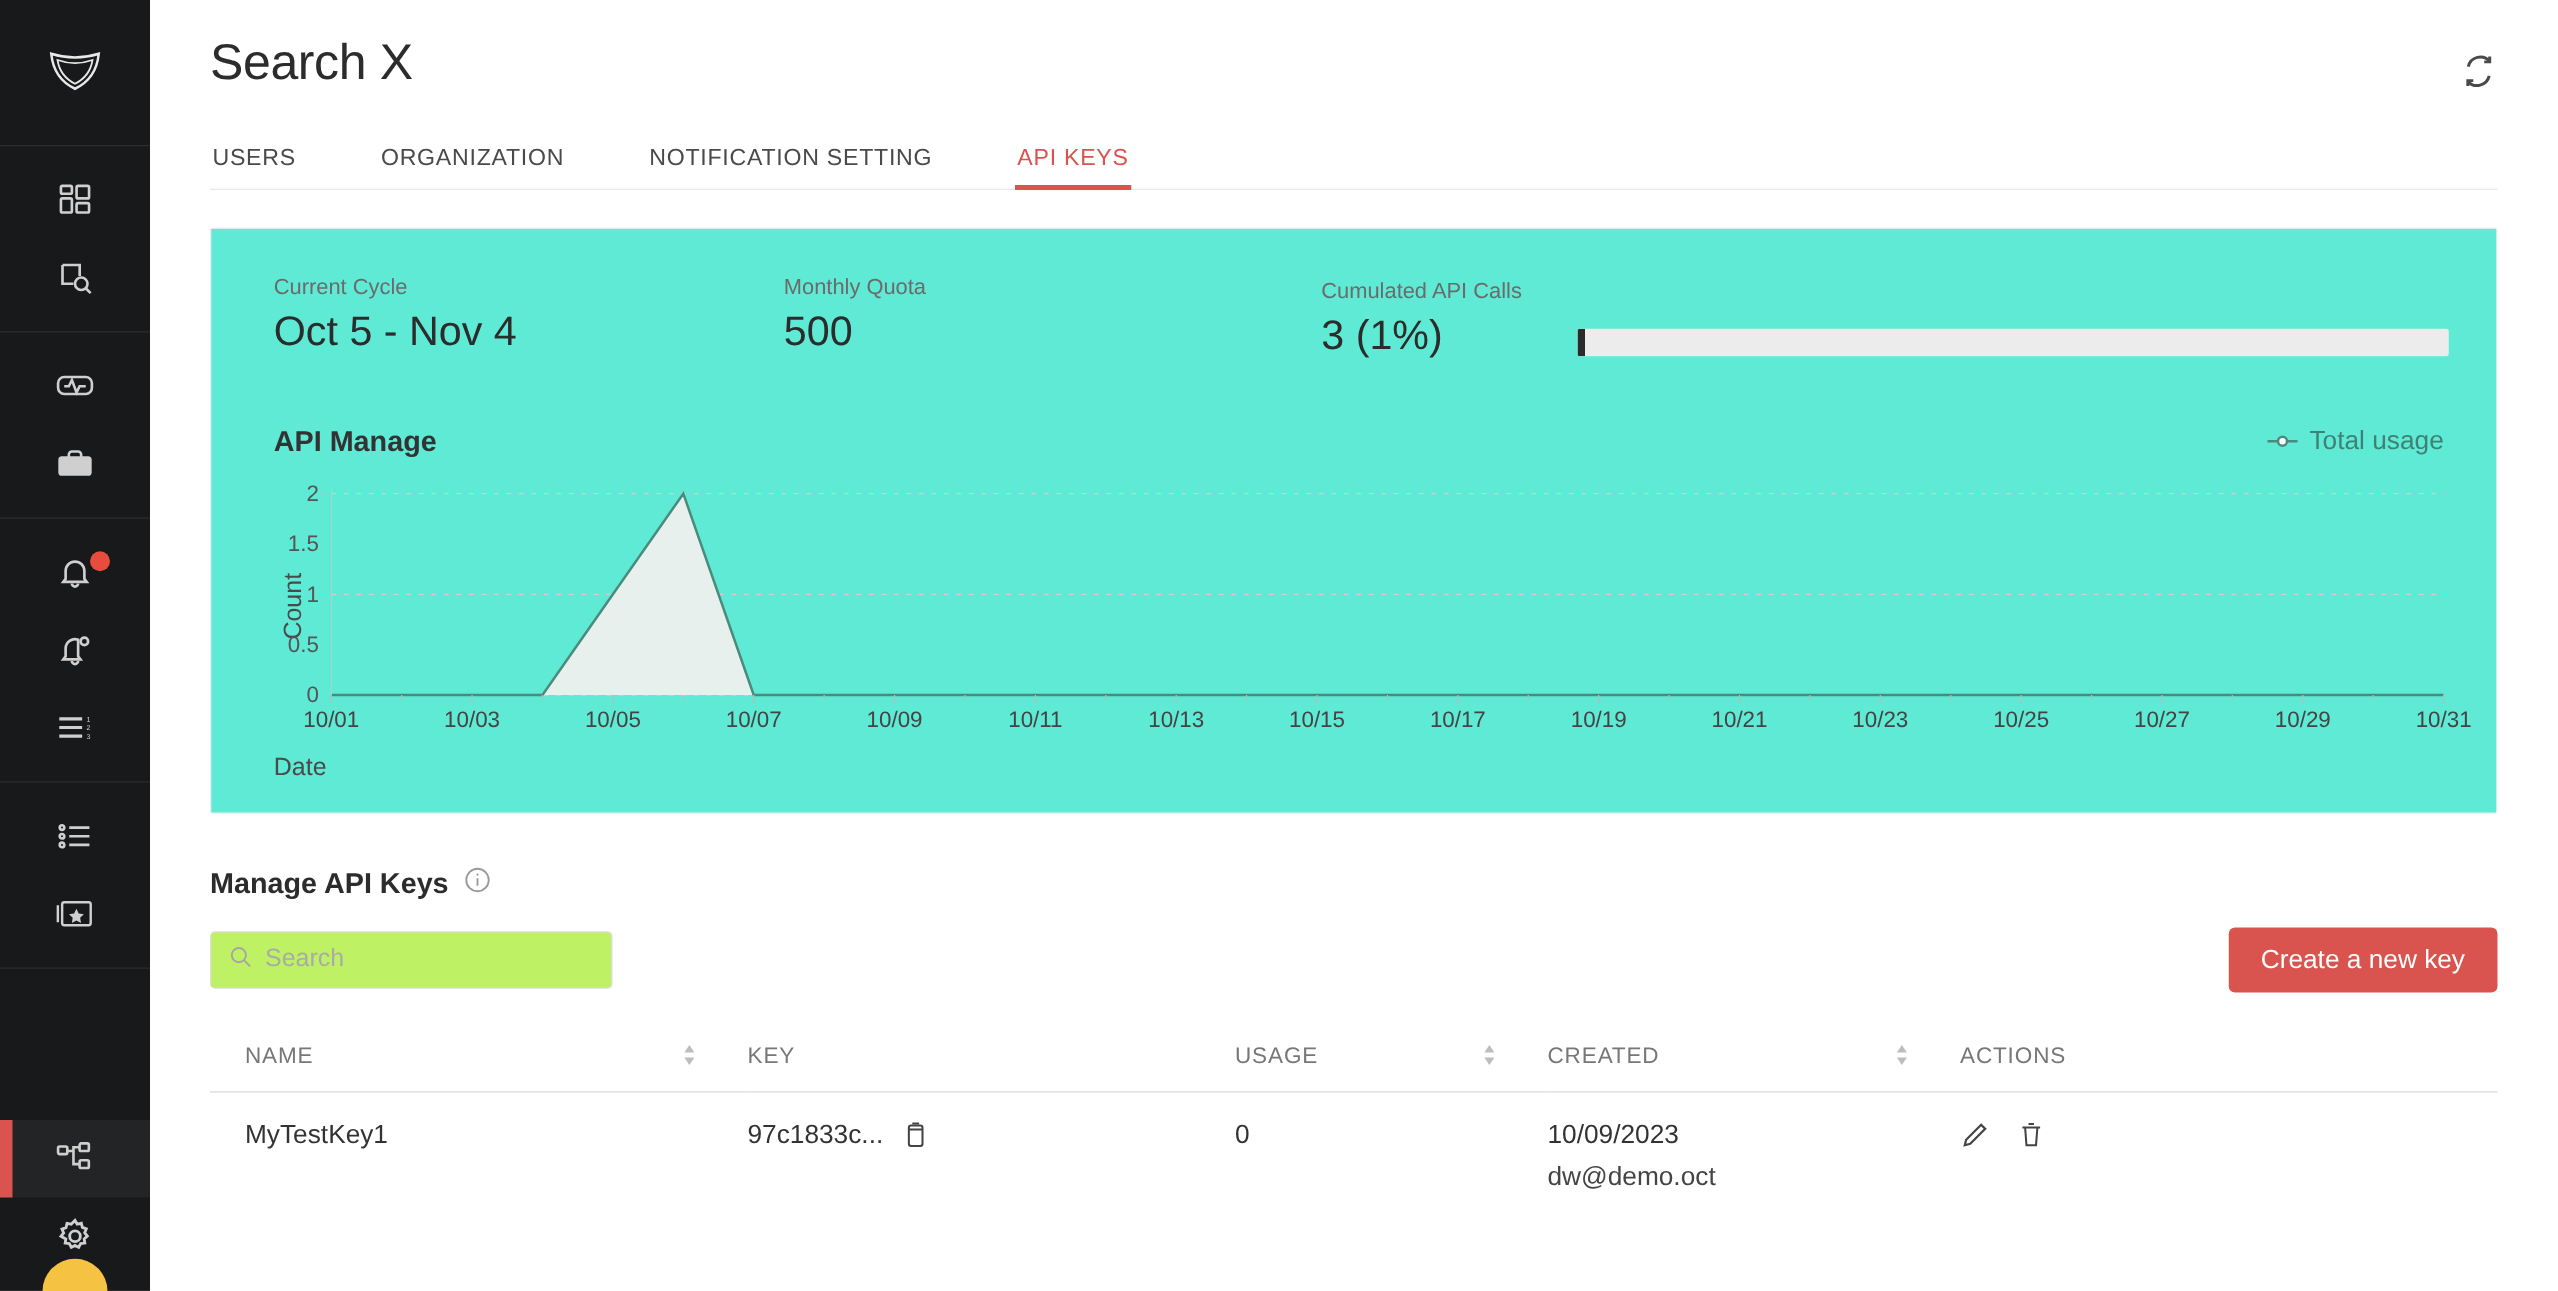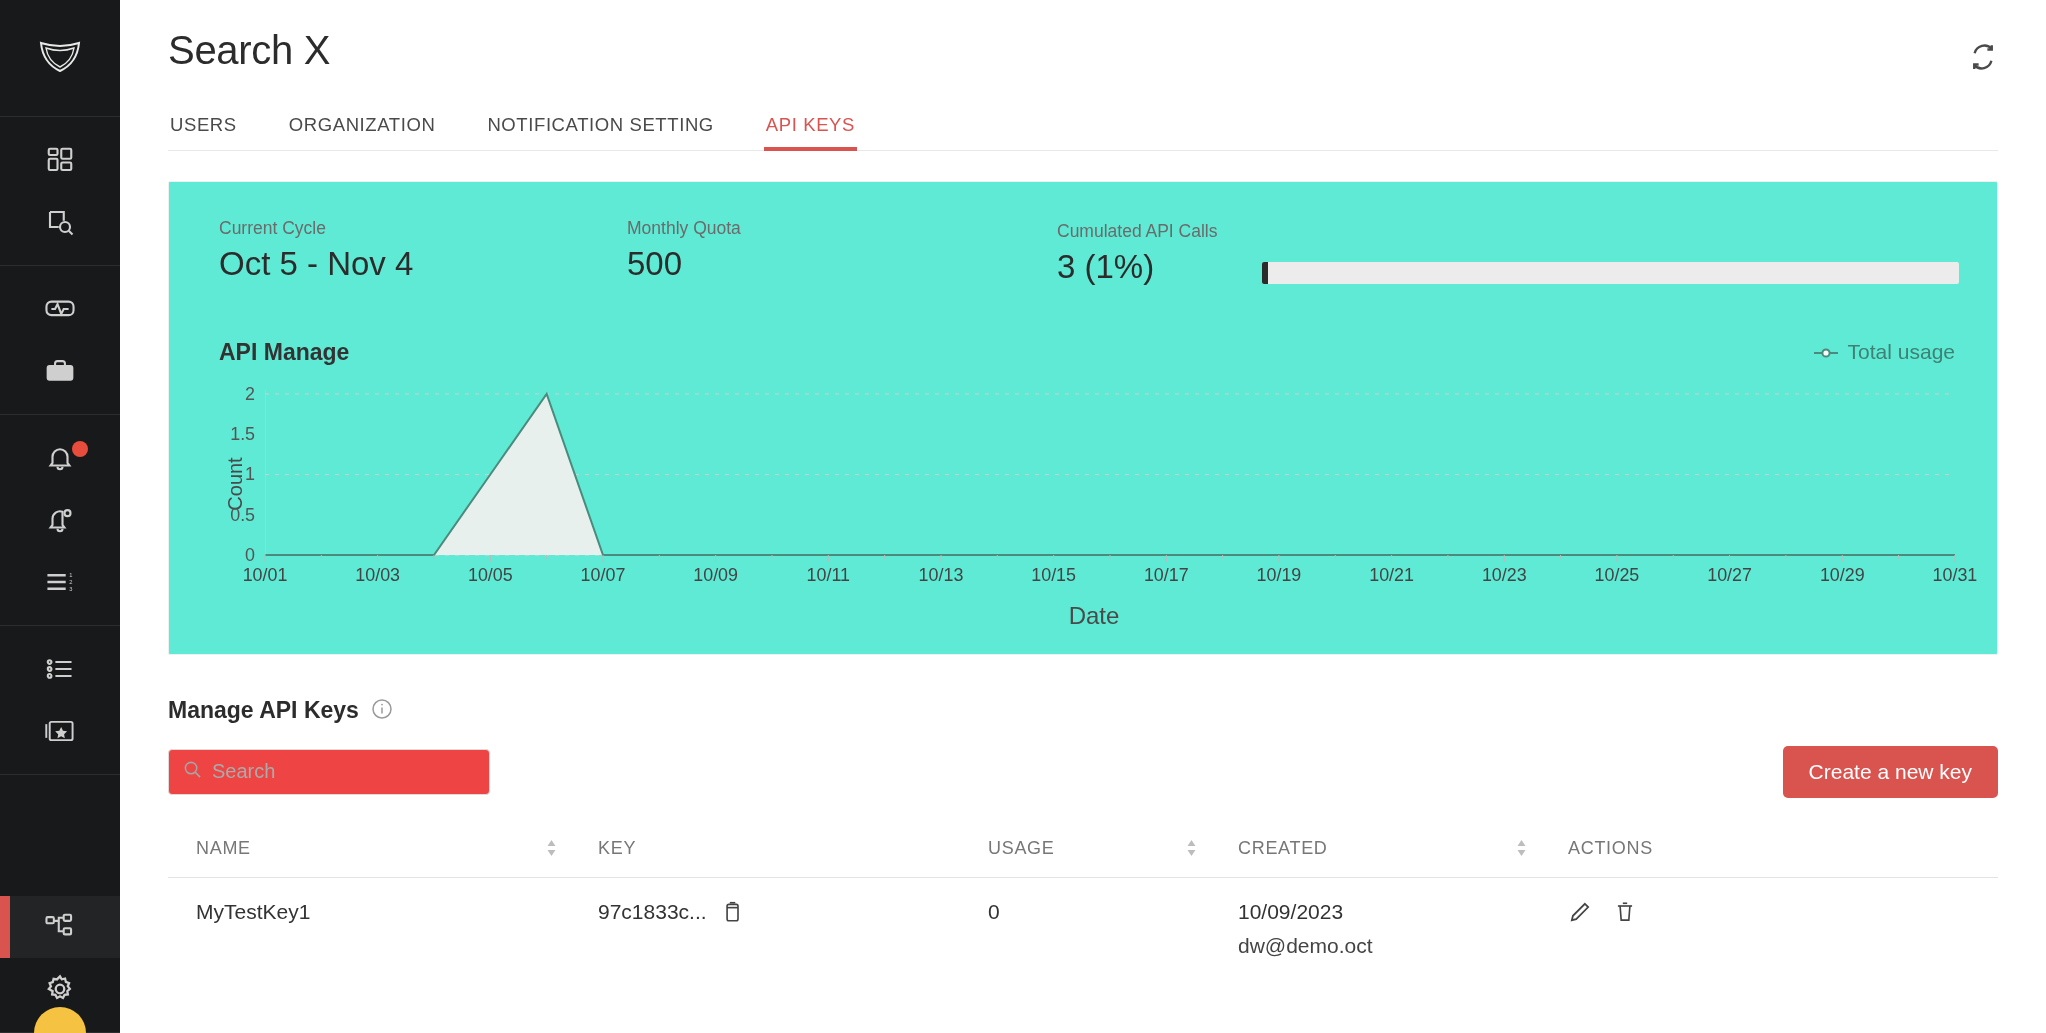--- a/index.html
+++ b/index.html
@@ -57,21 +57,21 @@
   .page-head {
     display: flex; align-items: flex-start; justify-content: space-between;
     padding-top: 28px;
   }
   .page-title {
     font-size: 40px; font-weight: 400; color: #2c2c2c; letter-spacing: -0.3px;
   }
   .refresh-btn { margin-top: 14px; cursor: pointer; }
 
   .tabs {
-    display: flex; align-items: flex-end; gap: 48px;
+    display: flex; align-items: flex-end; gap: 64px;
     margin-top: 38px; border-bottom: 1px solid #e8e8e8;
   }
   .tab {
     font-size: 18.5px; letter-spacing: 0.6px; color: #4a4a4a;
     padding: 0 2px 14px 2px; cursor: pointer; position: relative;
     text-transform: uppercase;
   }
   .tab.active { color: #d9534f; font-weight: 500; }
   .tab.active::after {
     content: ""; position: absolute; left: 0; right: 0; bottom: -1px;
@@ -104,33 +104,33 @@
   .chart-title { font-size: 23px; font-weight: 700; color: #333; }
   .legend { display: flex; align-items: flex-end; gap: 9px; color: #3f8175; font-size: 21px; cursor: pointer; }
 
   .chart-box { position: relative; margin: 18px 14px 6px 22px; height: 200px; }
   .axis-title-y {
     position: absolute; left: -10px; top: 50%;
     transform: translateY(-50%) rotate(-90deg); transform-origin: center;
     font-size: 20px; color: #4a4a4a; white-space: nowrap;
   }
   .chart-svg { position: absolute; left: 46px; right: 0; top: 0; bottom: 0; }
-  .x-title { text-align: center; font-size: 24px; color: #4a4a4a; margin: 18px 0 6px 22px; }
+  .x-title { text-align: left; font-size: 20px; color: #4a4a4a; margin: 18px 0 6px 22px; }
 
   
   .manage-head {
     display: flex; align-items: flex-end; gap: 12px; margin-top: 42px;
   }
   .manage-title { font-size: 23px; font-weight: 700; color: #2c2c2c; }
   .info-icon { cursor: pointer; }
 
   .toolbar { display: flex; align-items: center; justify-content: space-between; margin-top: 22px; }
   .search-box {
     width: 322px; height: 46px; border: 1px solid #dcdcdc; border-radius: 4px;
-    display: flex; align-items: center; gap: 10px; padding: 0 14px; background: #ef4444;
+    display: flex; align-items: center; gap: 10px; padding: 0 14px; background: #bef264;
   }
   .search-box input {
     border: 0; outline: 0; font-size: 20px; color: #333; width: 100%;
     font-family: "Liberation Sans", sans-serif; background: transparent;
   }
   .search-box input::placeholder { color: #aaa; }
   .btn-primary {
     background: #d9534f; color: #fff; border: 0; border-radius: 5px;
     font-size: 21px; padding: 14px 26px; cursor: pointer;
     font-family: "Liberation Sans", sans-serif;

